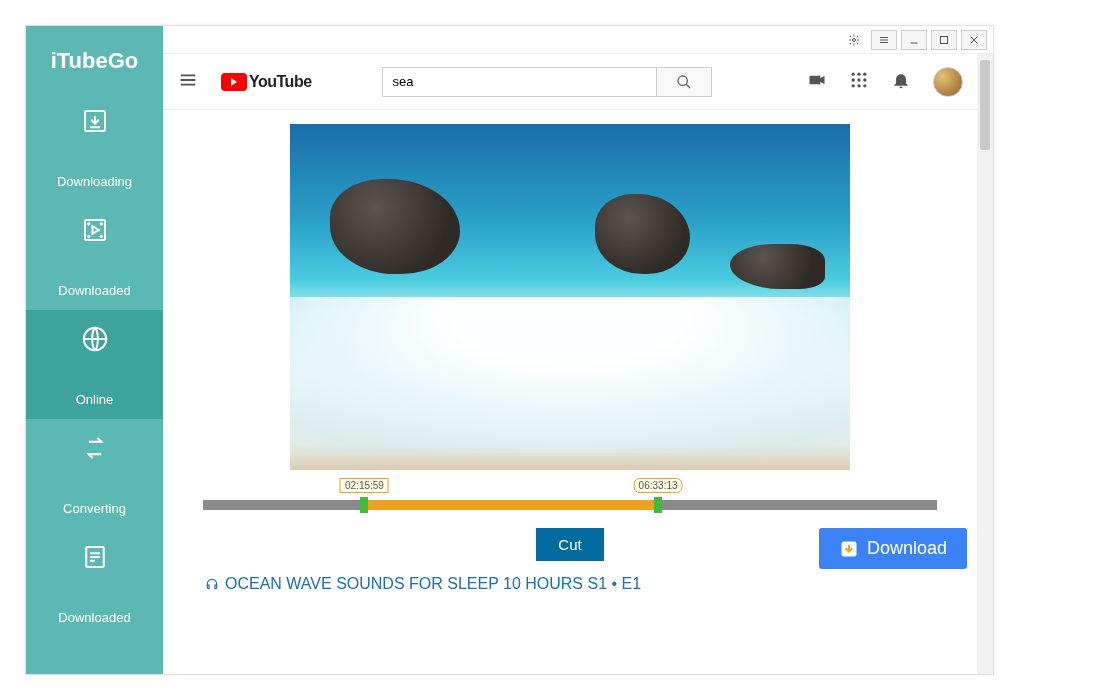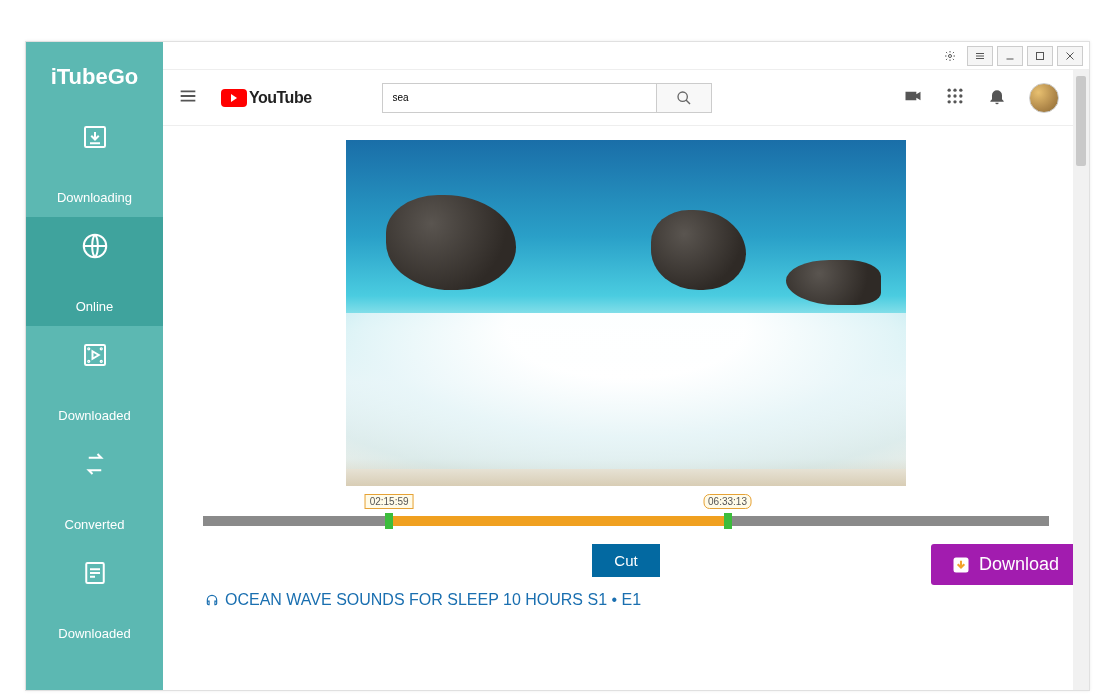--- a/index.html
+++ b/index.html
@@ -1,27 +1,26 @@
 <!DOCTYPE html>
 <html><head>
 <meta charset="utf-8">
 <style>
 * { margin: 0; padding: 0; box-sizing: border-box; font-family: Arial, sans-serif; }
 body { background: #fff; width: 1116px; height: 700px; overflow: hidden; position: relative; }
 
 .outer-frame {
   position: absolute;
-  left: 25px; top: 25px; width: 1065px; height: 650px;
+  left: 25px; top: 25px; width: 969px; height: 650px;
   border: 1px solid #e0e0e0;
   box-shadow: 0 0 3px rgba(0,0,0,0.08);
   background: #fff;
   display: flex;
   flex-direction: row;
   overflow: hidden;
-  margin-top: 16px;
 }
 
 
 .sidebar {
   width: 137px;
   background: #5cb8b2;
   color: #fff;
   display: flex;
   flex-direction: column;
   align-items: stretch;
@@ -142,42 +141,42 @@
 .yt-logo-play {
   width: 26px; height: 18px; background: #ff0000; border-radius: 4px;
   display: flex; align-items: center; justify-content: center;
 }
 .yt-logo-play::after {
   content: ""; width: 0; height: 0;
   border-left: 6px solid #fff; border-top: 4px solid transparent; border-bottom: 4px solid transparent;
 }
 .yt-logo-text { font-weight: bold; font-size: 16px; letter-spacing: -0.5px; color: #222; }
 .yt-search-wrap { display: flex; flex: 0 0 330px; }
-.yt-search { flex: 1; height: 30px; border: 1px solid #ccc; border-right: none; padding: 0 10px; font-size: 10px; }
+.yt-search { flex: 1; height: 30px; border: 1px solid #ccc; border-right: none; padding: 0 10px; font-size: 13px; }
 .yt-search-btn {
   width: 56px; height: 30px; border: 1px solid #ccc; background: #f8f8f8;
   display: flex; align-items: center; justify-content: center; cursor: pointer;
 }
 .yt-search-btn svg { width: 16px; height: 16px; stroke: #666; fill: none; stroke-width: 2; }
 .yt-spacer { flex: 1; }
 .yt-icons { display: flex; align-items: center; gap: 22px; }
 .yt-ic svg { width: 20px; height: 20px; fill: #555; }
 .yt-avatar {
   width: 30px; height: 30px; border-radius: 50%;
   background: radial-gradient(circle at 30% 30%, #e8c070, #b0884a 60%, #8a6830);
   border: 1px solid #ccc;
 }
 
 
 .video-area {
   flex: 1;
   display: flex;
   flex-direction: column;
   align-items: center;
-  padding: 14px 24px 10px 40px;
+  padding: 14px 40px 10px 40px;
 }
 .video-player {
   width: 560px;
   height: 346px;
   background: linear-gradient(to bottom, #1a6ea8 0%, #2aa0c8 28%, #4acce0 45%, #b9f0f2 55%, #ffffff 70%, #efefe8 92%, #d8cdb5 100%);
   position: relative;
   overflow: hidden;
 }
 .rock {
   position: absolute;
@@ -244,21 +243,21 @@
   color: #fff;
   border: none;
   padding: 8px 22px;
   font-size: 15px;
   cursor: pointer;
 }
 .download-btn {
   position: absolute;
   right: -30px;
   bottom: 2px;
-  background: #a21caf;
+  background: #3b82f6;
   color: #fff;
   border: none;
   padding: 10px 20px;
   font-size: 18px;
   display: flex;
   align-items: center;
   gap: 8px;
   cursor: pointer;
   border-radius: 3px;
 }
@@ -283,47 +282,47 @@
 
   <div class="sidebar">
     <div class="brand">iTubeGo</div>
 
     <div class="side-item">
       <svg viewBox="0 0 24 24">
           <rect x="4" y="4" width="16" height="16" rx="1"></rect>
           <path d="M12 8v6m-3-3l3 3 3-3M8 17h8"></path>
         </svg>
       <span>Downloading</span>
-    </div>
-
-    <div class="side-item active">
-      <svg viewBox="0 0 24 24">
-          <circle cx="12" cy="12" r="9"></circle>
-          <path d="M3 12h18M12 3c3 3 3 15 0 18M12 3c-3 3-3 15 0 18"></path>
-        </svg>
-      <span>Online</span>
     </div>
 
     <div class="side-item">
       <svg viewBox="0 0 24 24">
           <rect x="4" y="4" width="16" height="16" rx="1"></rect>
           <circle cx="7" cy="7" r="0.5"></circle>
           <circle cx="17" cy="7" r="0.5"></circle>
           <circle cx="7" cy="17" r="0.5"></circle>
           <circle cx="17" cy="17" r="0.5"></circle>
           <path d="M10 9l5 3-5 3z"></path>
         </svg>
       <span>Downloaded</span>
     </div>
 
+    <div class="side-item active">
+      <svg viewBox="0 0 24 24">
+          <circle cx="12" cy="12" r="9"></circle>
+          <path d="M3 12h18M12 3c3 3 3 15 0 18M12 3c-3 3-3 15 0 18"></path>
+        </svg>
+      <span>Online</span>
+    </div>
+
     <div class="side-item">
       <svg viewBox="0 0 24 24">
           <path d="M7 7h10l-3-3M17 17H7l3 3"></path>
         </svg>
-      <span>Converted</span>
+      <span>Converting</span>
     </div>
 
     <div class="side-item">
       <svg viewBox="0 0 24 24">
           <rect x="5" y="4" width="14" height="16" rx="1"></rect>
           <path d="M8 9h8M8 12h8M8 15h4"></path>
         </svg>
       <span>Downloaded</span>
     </div>
   </div>

